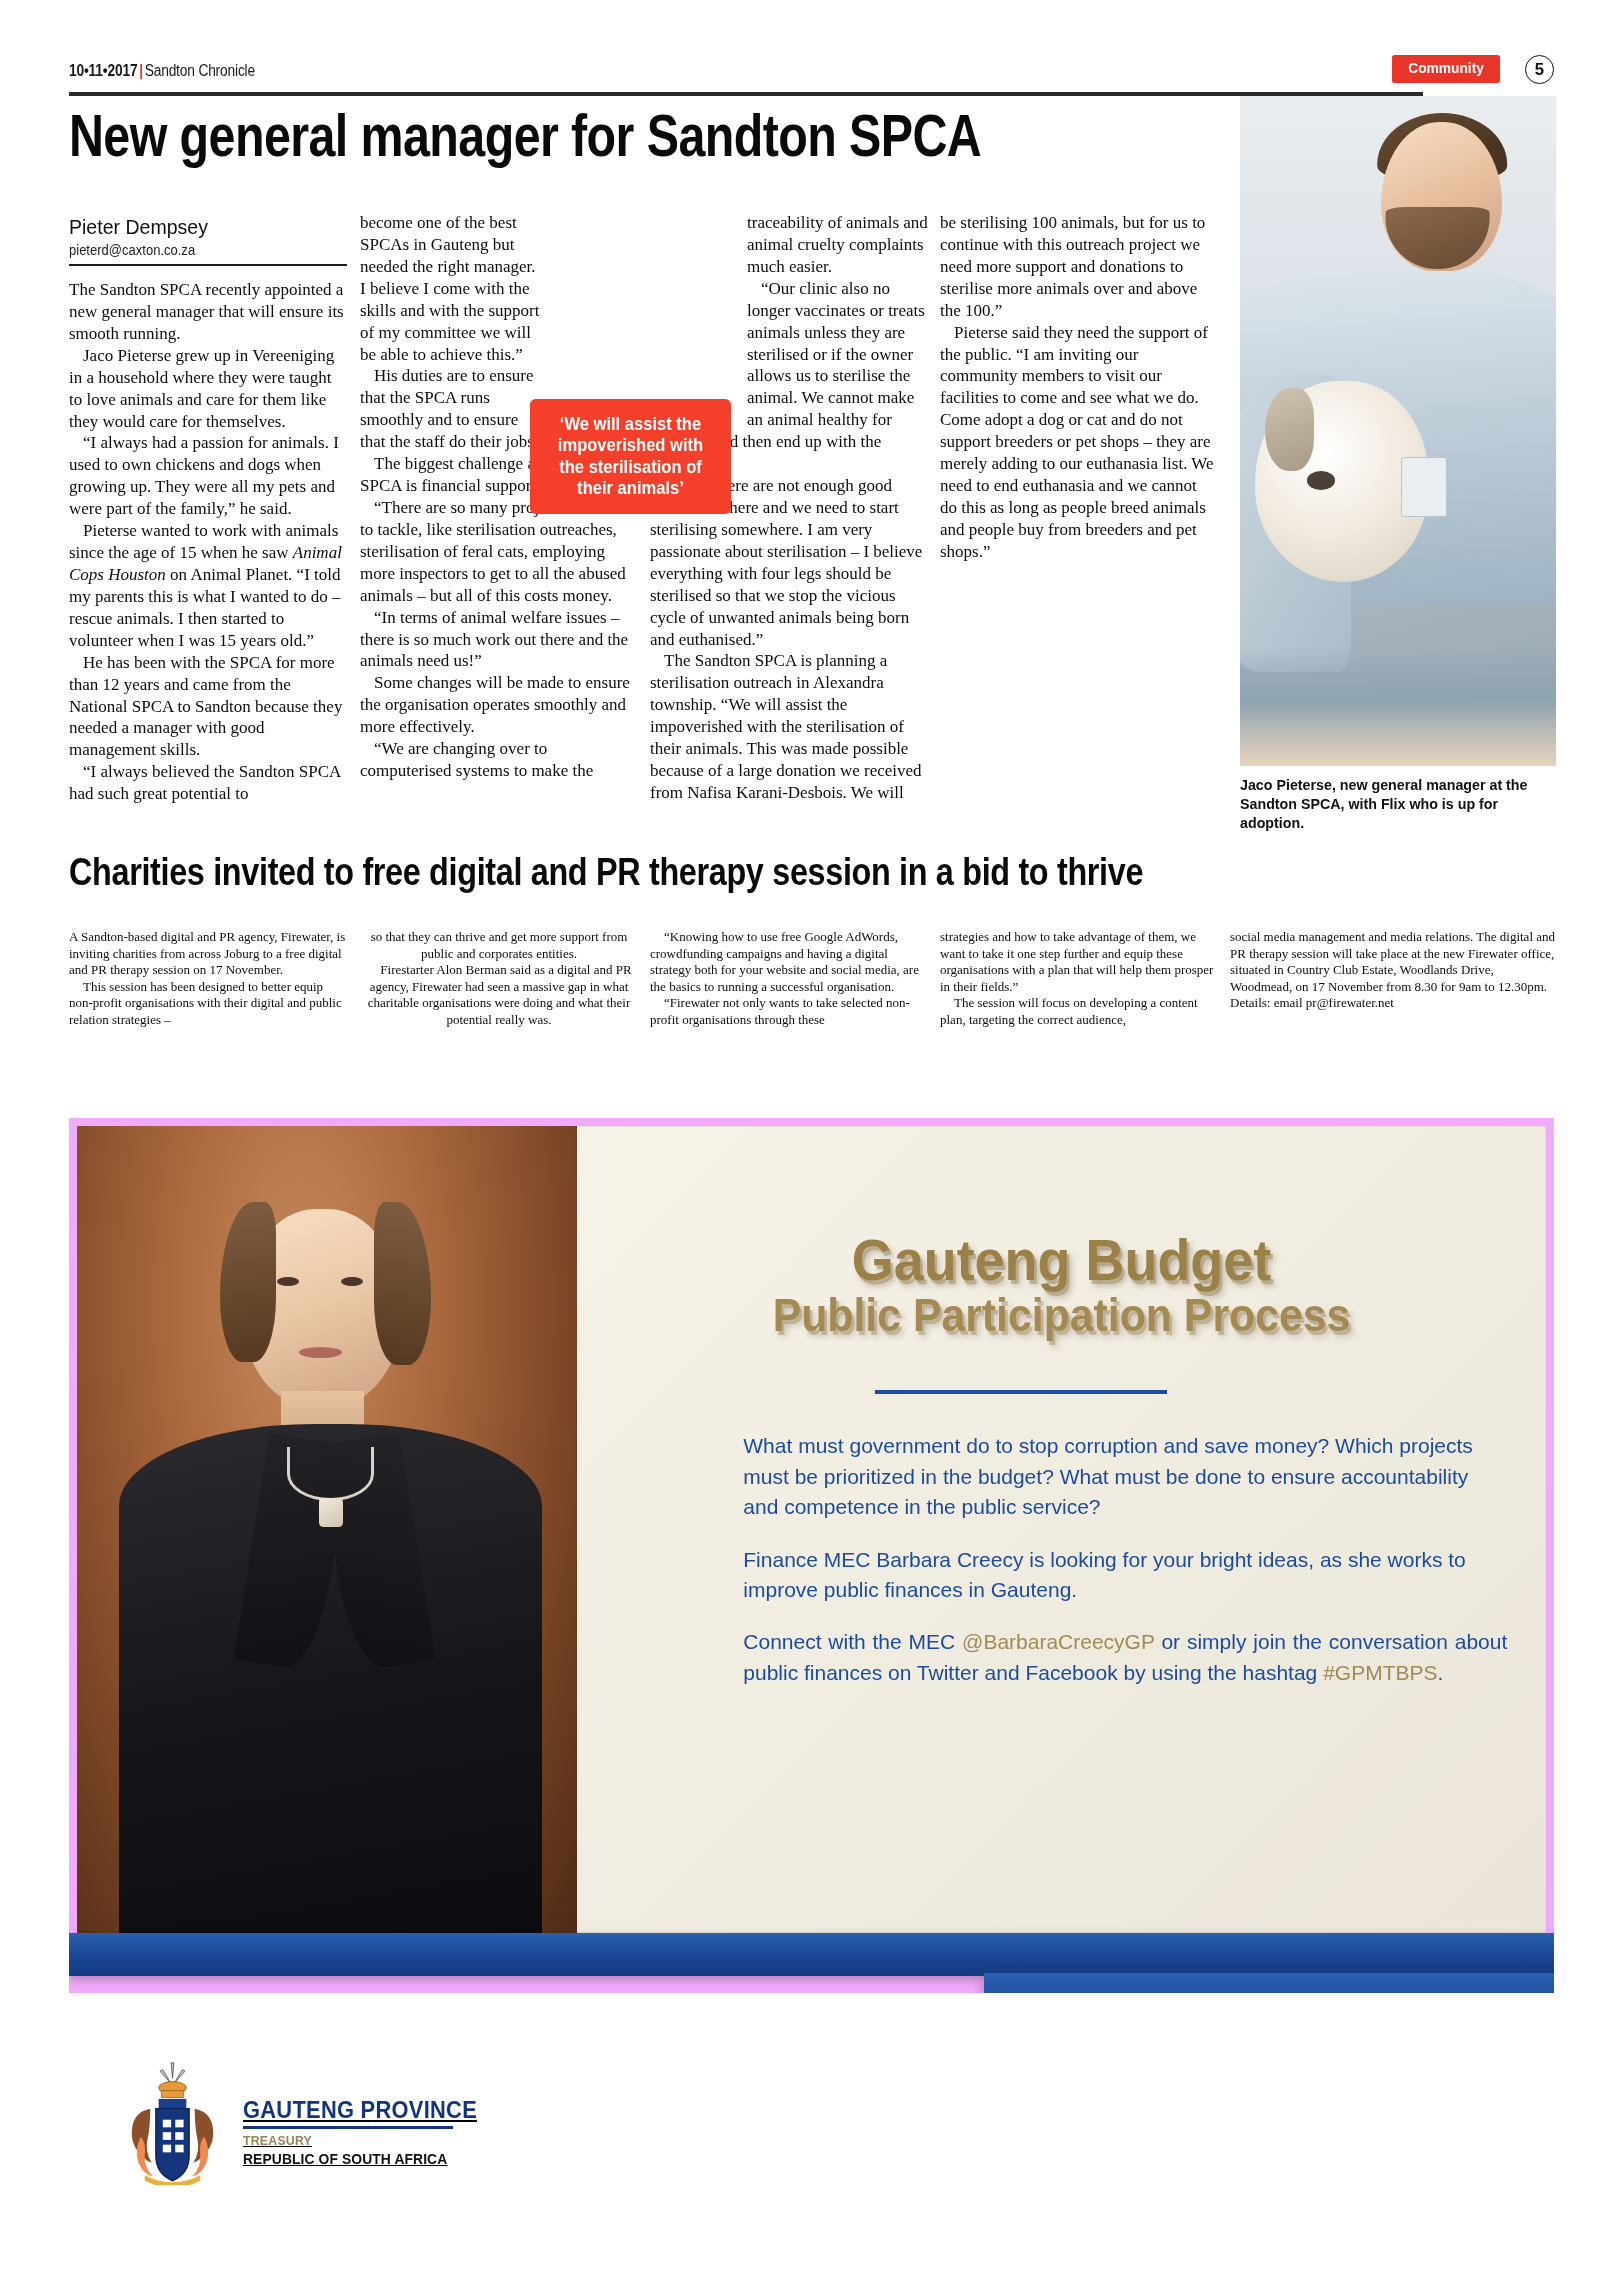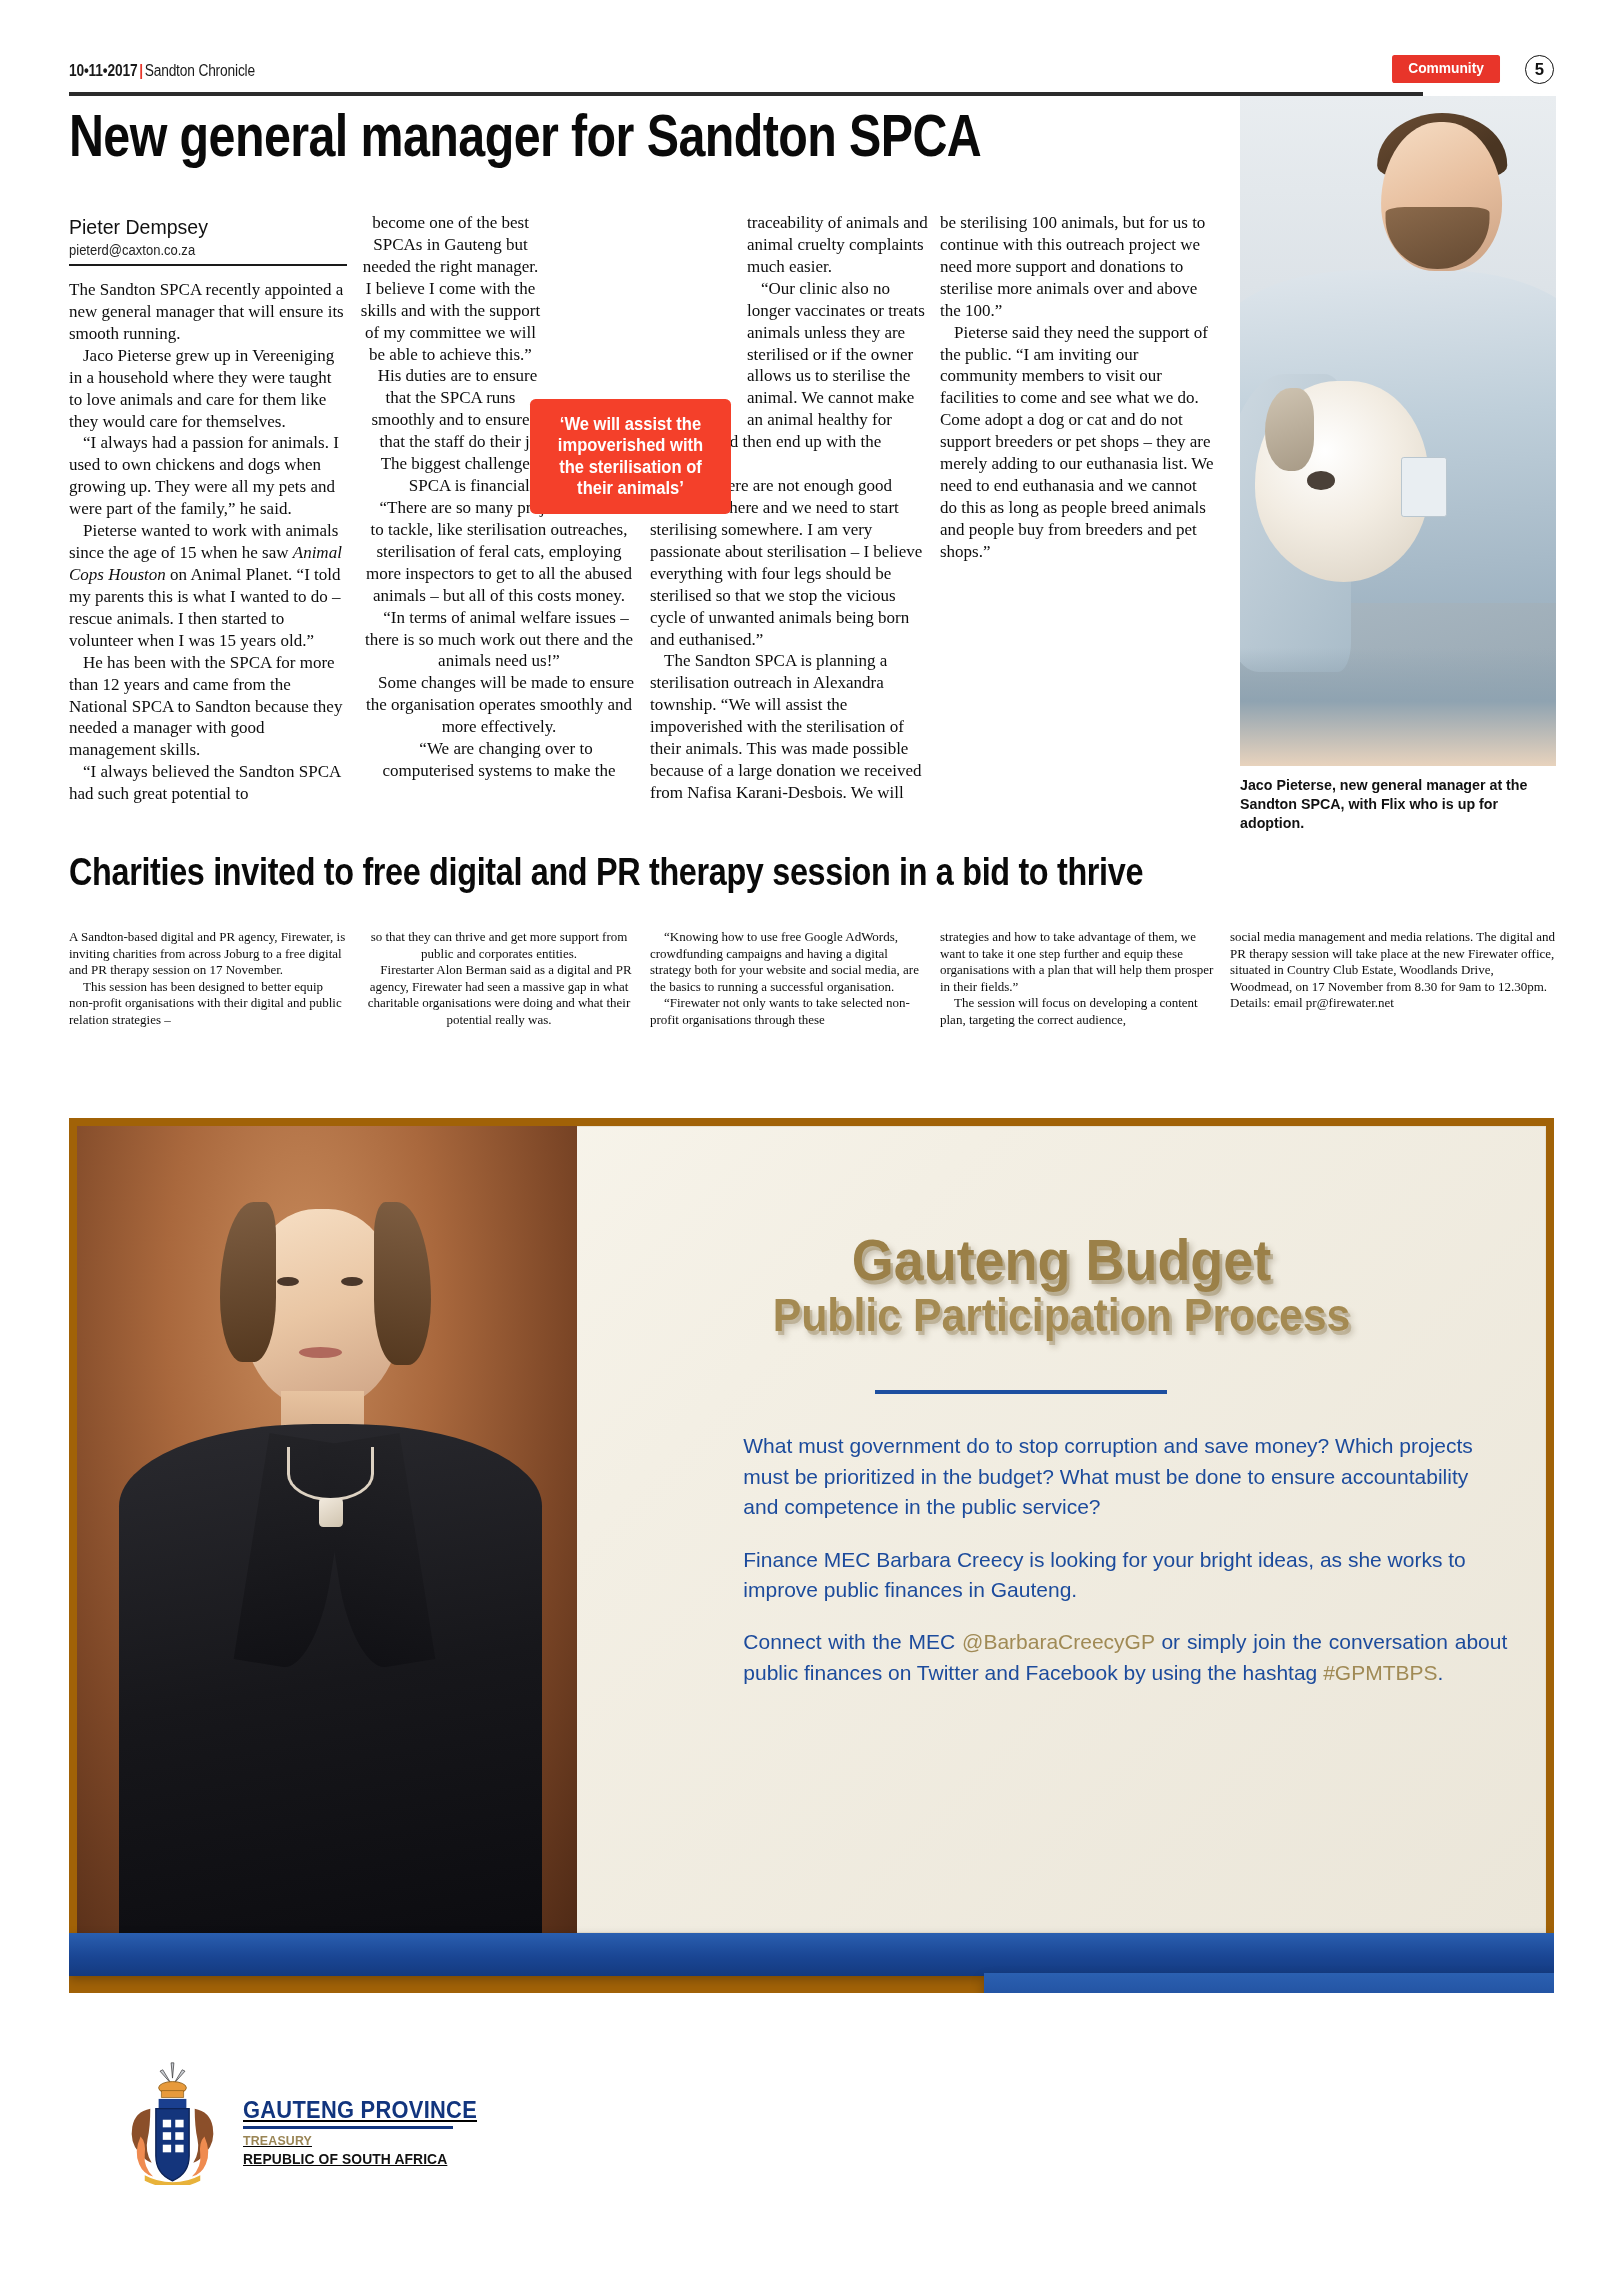--- a/index.html
+++ b/index.html
@@ -77,21 +77,21 @@
     position: absolute;
     font-family: "Liberation Serif", serif;
     font-size: 17px; line-height: 1.29;
     color: #0d0d0d; text-align: left;
   }
   .a1col p { text-indent: 14px; margin: 0; }
   .a1col p.first { text-indent: 0; }
   .a1col i { font-style: italic; }
 
   #a1c1 { left: 69px; top: 279px;  width: 278px; }
-  #a1c2 { left: 360px; top: 212px;  width: 278px; text-align: center; }
+  #a1c2 { left: 360px; top: 212px;  width: 278px; }
   #a1c3 { left: 650px; top: 212px;  width: 278px; }
   #a1c4 { left: 940px; top: 212px; width: 278px; }
 
   
   .shape-right { float: right; width: 97px; }
   .shape-left  { float: left;  width: 97px; }
 
   
   .pullquote {
     position: absolute; left: 530px; top: 399px;
@@ -200,21 +200,21 @@
   .a2col p.first { text-indent: 0; }
   #a2c1 { left: 69px; }
   #a2c2 { left: 360px; text-align: center; }
   #a2c3 { left: 650px; }
   #a2c4 { left: 940px; }
   #a2c5 { left: 1230px; width: 326px; }
 
   
   .advert {
     position: absolute; left: 69px; top: 1118px; width: 1485px; height: 875px;
-    background: #a16207; overflow: hidden;
+    background: #f0abfc; overflow: hidden;
   }
   .ad-canvas {
     position: absolute; left: 8.3px; top: 8.3px; width: 1469px; height: 807px;
     background: linear-gradient(135deg,#fbf8f0 0%, #f3efe4 40%, #ebe6d9 100%);
     box-shadow: 0 0 0 0.7px #e3ddcd inset;
     overflow: hidden;
   }
   
   .ad-photo {
     position: absolute; left: 0; top: 0; width: 500px; height: 807px;

